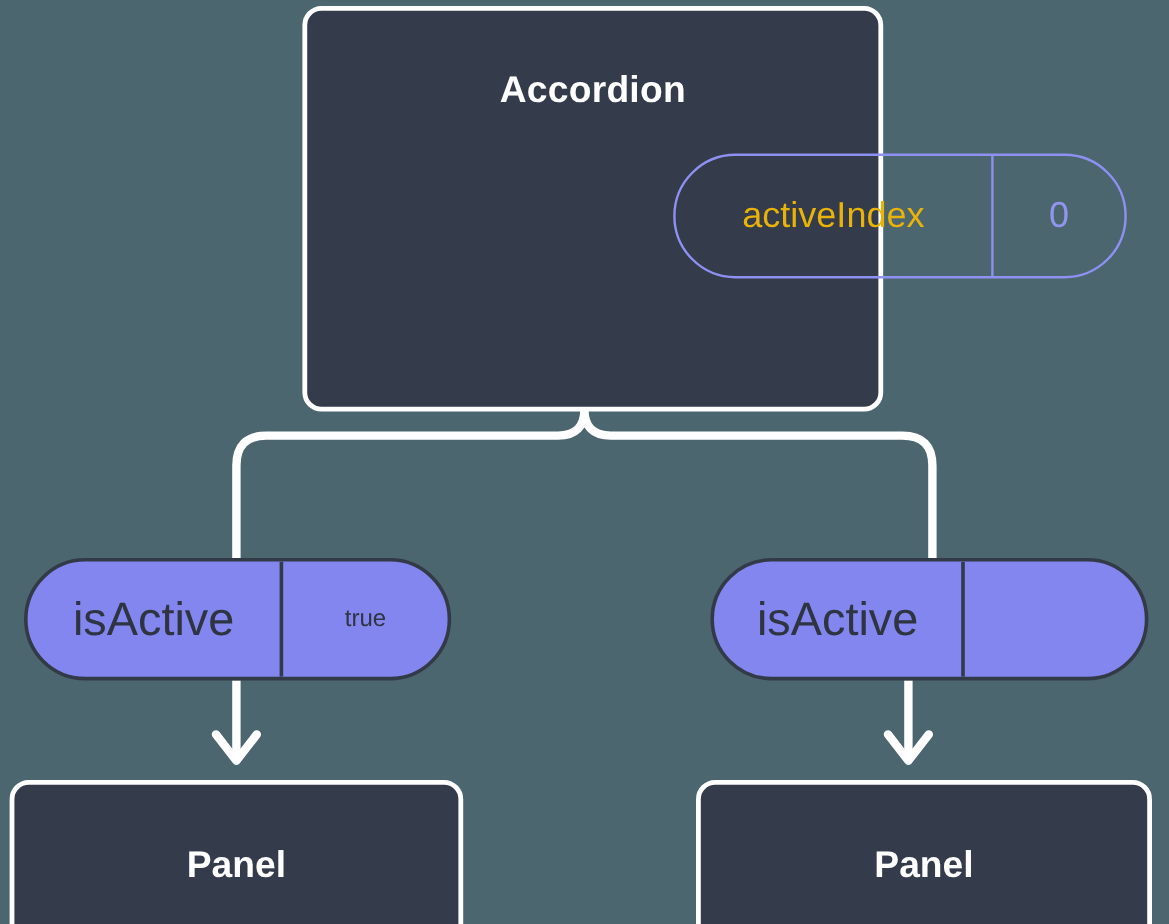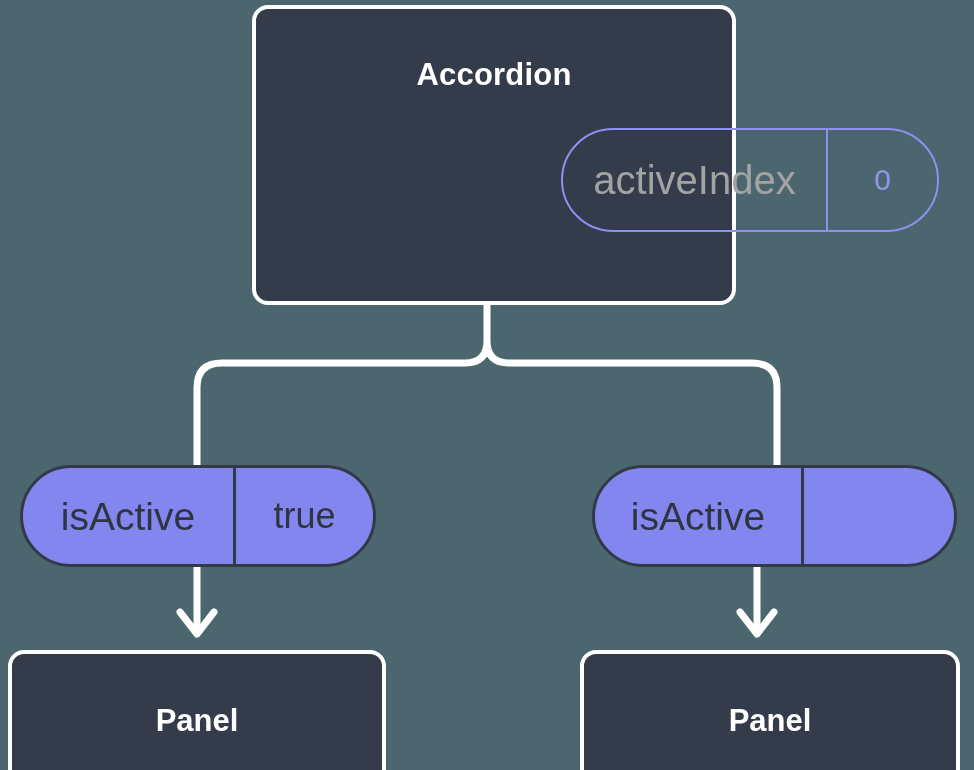--- a/index.html
+++ b/index.html
@@ -41,21 +41,21 @@
     display: flex;
     flex-direction: column;
     align-items: center;
   }
 
   
   #root-node {
     left: 252px;
     top: 5px;
     width: 484px;
-    height: 300px;
+    height: 338px;
     justify-content: flex-start;
   }
   .node-title {
     color: #ffffff;
     font-size: 31px;
     font-weight: 700;
     letter-spacing: 0.2px;
     margin-top: 50px;
     line-height: 1;
     user-select: none;
@@ -74,22 +74,22 @@
     display: flex;
     align-items: stretch;
     background: transparent;
   }
   .pill-outline .pill-key {
     flex: 0 0 263px;
     display: flex;
     align-items: center;
     justify-content: center;
     border-right: 2px solid #8e90f2;
-    color: #a3a3a3;
-    font-size: 40px;
+    color: #eab308;
+    font-size: 30px;
     line-height: 1;
     user-select: none;
   }
   .pill-outline .pill-val {
     flex: 1 1 auto;
     display: flex;
     align-items: center;
     justify-content: center;
     color: #9295f0;
     font-size: 30px;
@@ -118,21 +118,21 @@
     font-size: 39px;
     line-height: 1;
     user-select: none;
   }
   .pill-filled .pill-val {
     flex: 1 1 auto;
     display: flex;
     align-items: center;
     justify-content: center;
     color: #2e3440;
-    font-size: 36px;
+    font-size: 20px;
     line-height: 1;
     user-select: none;
   }
 
   #pill-left  { left: 20px;  top: 465px; width: 356px; }
   #pill-left  .pill-key { flex: 0 0 210px; }
   #pill-right { left: 592px; top: 465px; width: 365px; }
   #pill-right .pill-key { flex: 0 0 206px; }
 
   

